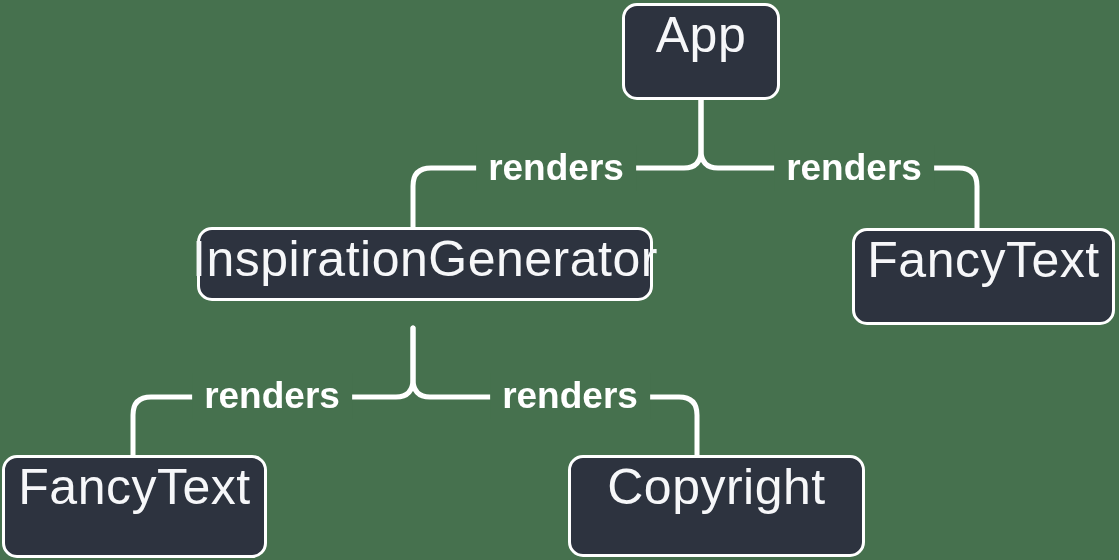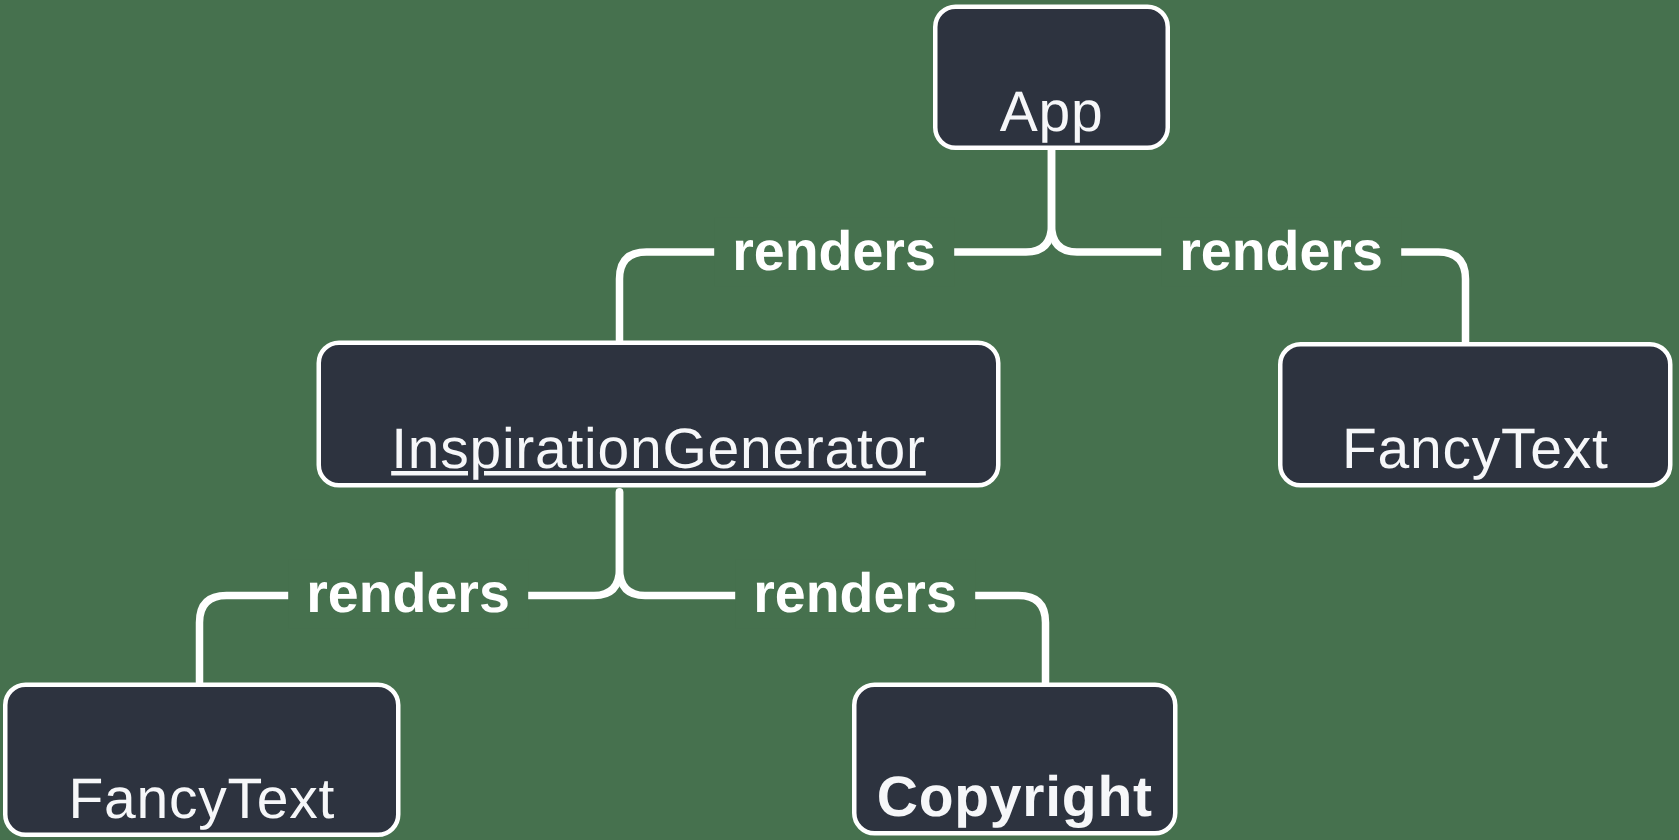--- a/index.html
+++ b/index.html
@@ -30,36 +30,36 @@
   }
   .edges path {
     fill: none;
     stroke: var(--connector);
     stroke-width: 5;
     stroke-linecap: round;
   }
   .node {
     position: absolute;
     display: flex;
-    align-items: flex-end;
+    align-items: flex-start;
     justify-content: center;
     background: var(--node-fill);
     border: 3.5px solid var(--node-border);
     border-radius: 15px;
     color: var(--text);
-    font-size: 38px;
+    font-size: 50px;
     font-weight: 500;
     letter-spacing: 0.5px;
     white-space: nowrap;
   }
   .node-app                   { left: 622px; top: 3px;   width: 158px; height: 97px; }
-  .node-inspiration-generator { left: 211px; top: 227px; width: 456px; height: 98px; text-decoration: underline; }
+  .node-inspiration-generator { left: 197px; top: 227px; width: 456px; height: 74px; }
   .node-fancy-text-right      { left: 852px; top: 228px; width: 263px; height: 97px; }
   .node-fancy-text-left       { left: 2px;   top: 455px; width: 265px; height: 103px; }
-  .node-copyright             { left: 568px; top: 455px; width: 217px; height: 102px; font-weight: bold; }
+  .node-copyright             { left: 568px; top: 455px; width: 297px; height: 102px; }
   .edge-label {
     position: absolute;
     transform: translate(-50%, -50%);
     background: var(--background);
     padding: 2px 12px;
     color: var(--connector);
     font-size: 37px;
     font-weight: 700;
     white-space: nowrap;
   }

